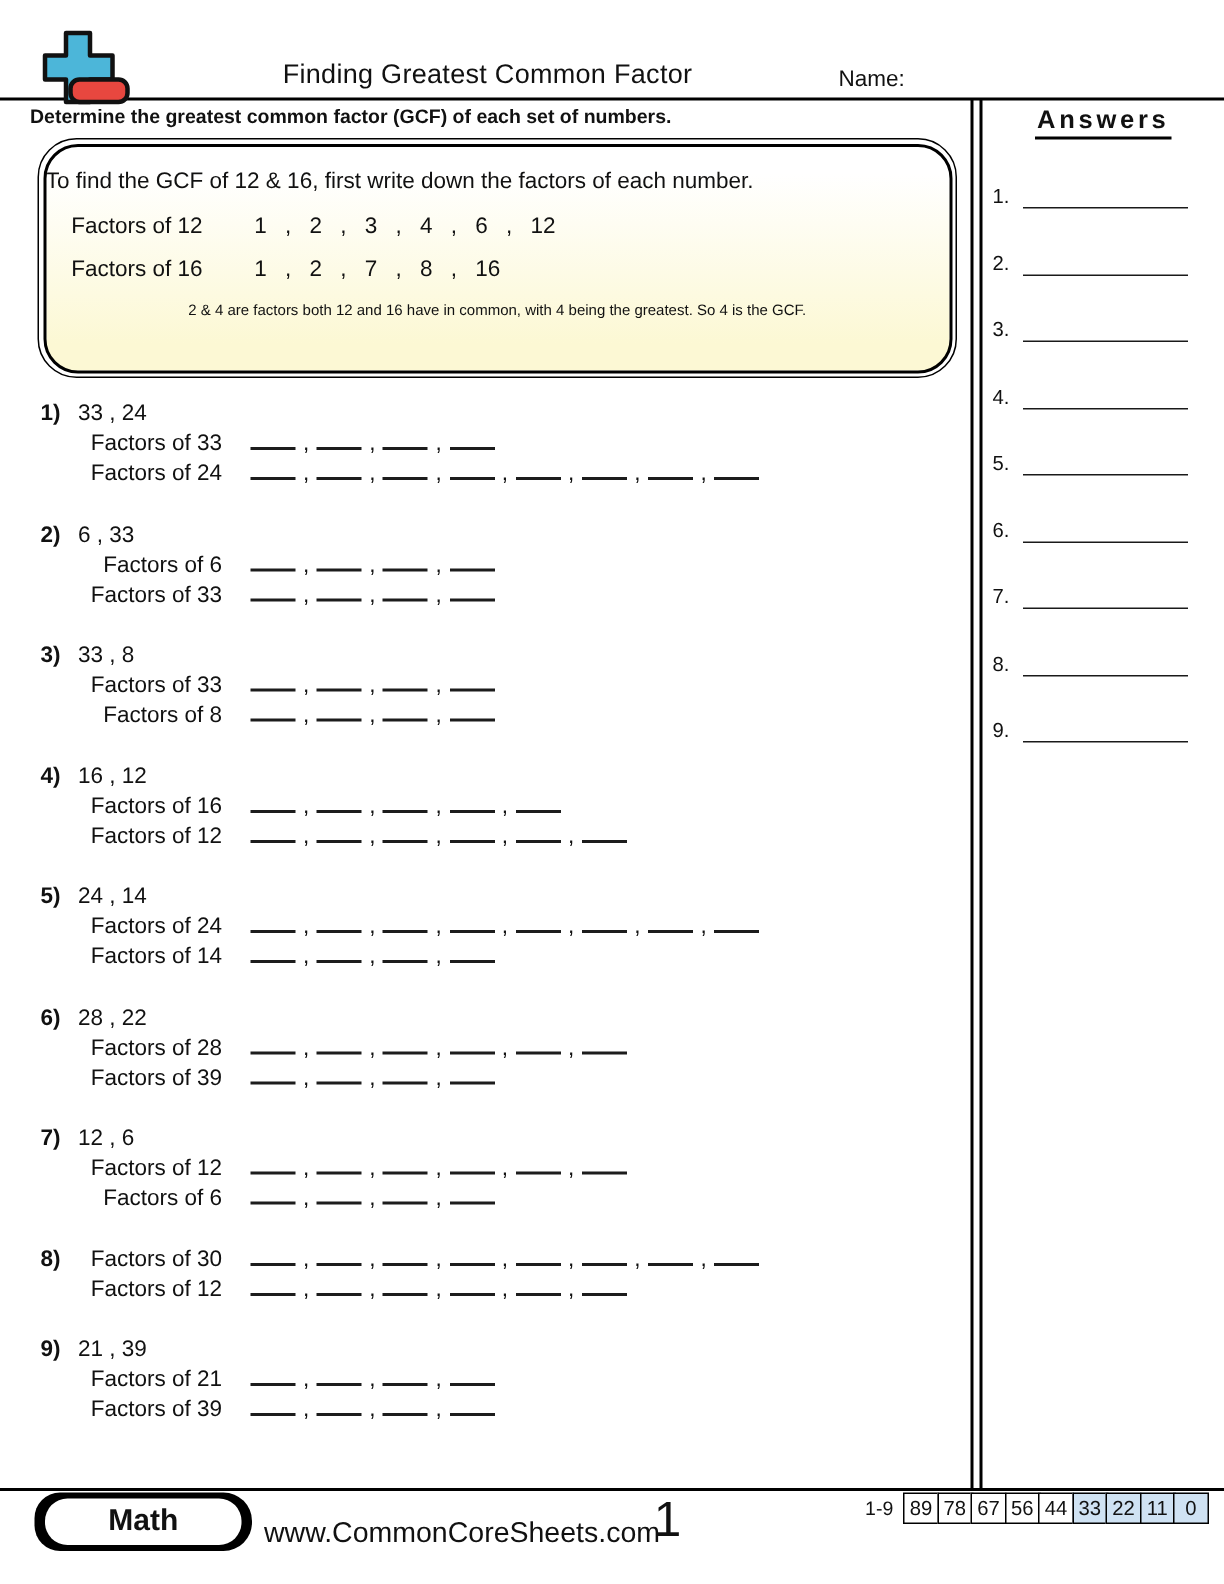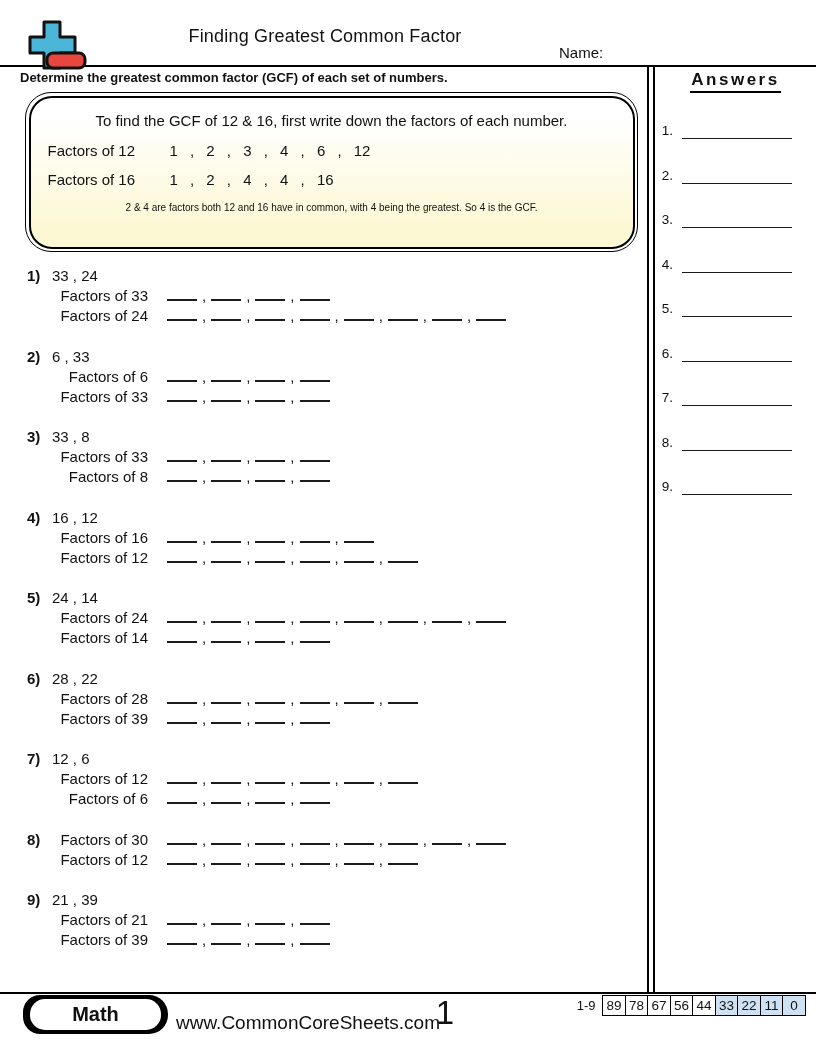--- a/index.html
+++ b/index.html
@@ -2,31 +2,31 @@
 <html><head>
 <meta charset="utf-8">
 <style>
   * { margin: 0; padding: 0; box-sizing: border-box; }
   html, body { background: #fff; }
   body { font-family: "Liberation Sans", sans-serif; color: #111; }
   .page { position: relative; width: 816px; height: 1056px; background: #fff; overflow: hidden; }
 
   
   .logo-svg { position: absolute; left: 26px; top: 16px; z-index: 2; }
-  .ws-title { position: absolute; left: 0; top: 26px; width: 650px; text-align: center; font-size: 18px; letter-spacing: 0.2px; }
+  .ws-title { position: absolute; left: 0; top: 39px; width: 650px; text-align: center; font-size: 18px; letter-spacing: 0.2px; }
   .name-label { position: absolute; left: 559px; top: 44px; font-size: 15px; }
   .header-rule { position: absolute; left: 0; top: 65px; width: 816px; border-top: 2.5px solid #000; }
   .instruction { position: absolute; left: 20px; top: 70px; font-size: 13px; font-weight: bold; }
 
   
   .example-outer { position: absolute; left: 25px; top: 92px; width: 613px; height: 160px;
     border: 1.2px solid #000; border-radius: 26px; padding: 2.5px; background: #fff; }
   .example-inner { width: 100%; height: 100%; border: 2.5px solid #000; border-radius: 23px;
     background: linear-gradient(to bottom, #ffffff 12%, #fcf8d4 88%); overflow: hidden; }
-  .ex-intro { margin-top: 13px; text-align: center; font-size: 15px; line-height: 20px; }
+  .ex-intro { margin-top: 13px; text-align: left; font-size: 15px; line-height: 20px; }
   .ex-rows { margin-top: 10px; padding-left: 17px; }
   .ex-row { line-height: 20px; margin-bottom: 9px; }
   .ex-label { display: inline-block; width: 122px; font-size: 15px; }
   .ex-values { font-size: 15px; word-spacing: 8px; }
   .ex-conclusion { margin-top: 8px; padding: 0 26px; text-align: center; font-size: 10px; line-height: 17.5px; }
 
   
   .problems { position: absolute; left: 0; top: 266px; width: 648px; }
   .problem { position: relative; margin-bottom: 20.5px; }
   .p-num { position: absolute; left: 27px; top: 0; font-size: 15px; font-weight: bold; line-height: 20px; }
@@ -77,21 +77,21 @@
   <div class="ws-title">Finding Greatest Common Factor</div>
   <div class="name-label">Name:</div>
   <div class="header-rule"></div>
   <div class="instruction">Determine the greatest common factor (GCF) of each set of numbers.</div>
 
   <div class="example-outer">
     <div class="example-inner">
       <div class="ex-intro">To find the GCF of 12 &amp; 16, first write down the factors of each number.</div>
       <div class="ex-rows">
           <div class="ex-row"><span class="ex-label">Factors of 12</span><span class="ex-values">1 , 2 , 3 , 4 , 6 , 12</span></div>
-          <div class="ex-row"><span class="ex-label">Factors of 16</span><span class="ex-values">1 , 2 , 4 , 4 , 16</span></div>
+          <div class="ex-row"><span class="ex-label">Factors of 16</span><span class="ex-values">1 , 2 , 7 , 8 , 16</span></div>
         </div>
       <div class="ex-conclusion">2 &amp; 4 are factors both 12 and 16 have in common, with 4 being the greatest. So 4 is the GCF.</div>
     </div>
   </div>
 
   <div class="problems">
       <div class="problem">
         <span class="p-num">1)</span>
         <div class="p-pair">33 , 24</div>
         <div class="factor-line">

